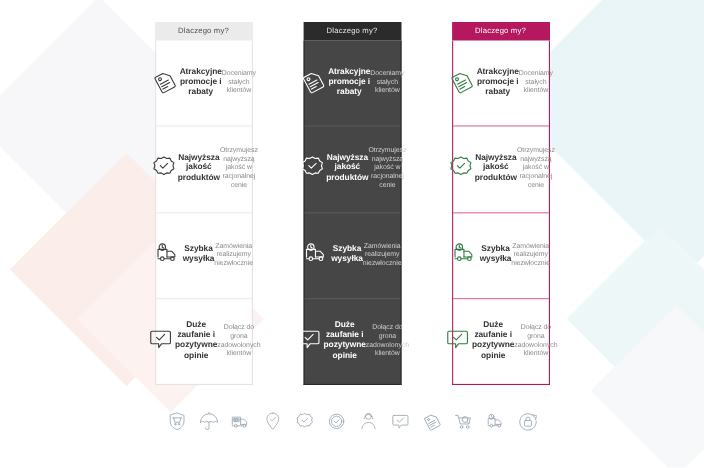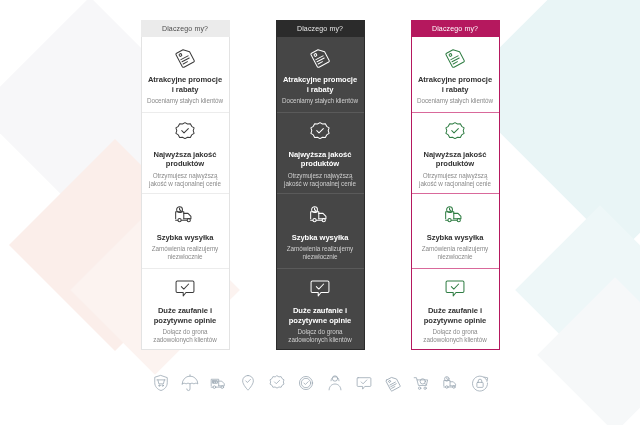--- a/index.html
+++ b/index.html
@@ -85,21 +85,20 @@
   }
   .card-body {
     flex: 1;
     box-sizing: border-box;
     display: flex;
     flex-direction: column;
   }
   .feature {
     flex: 1;
     display: flex;
-    flex-direction: column;
     align-items: center;
     justify-content: center;
     padding: 4px 5px 5px 5px;
     box-sizing: border-box;
     text-align: center;
   }
   .feature-icon {
     height: 30px;
     display: flex;
     align-items: center;

